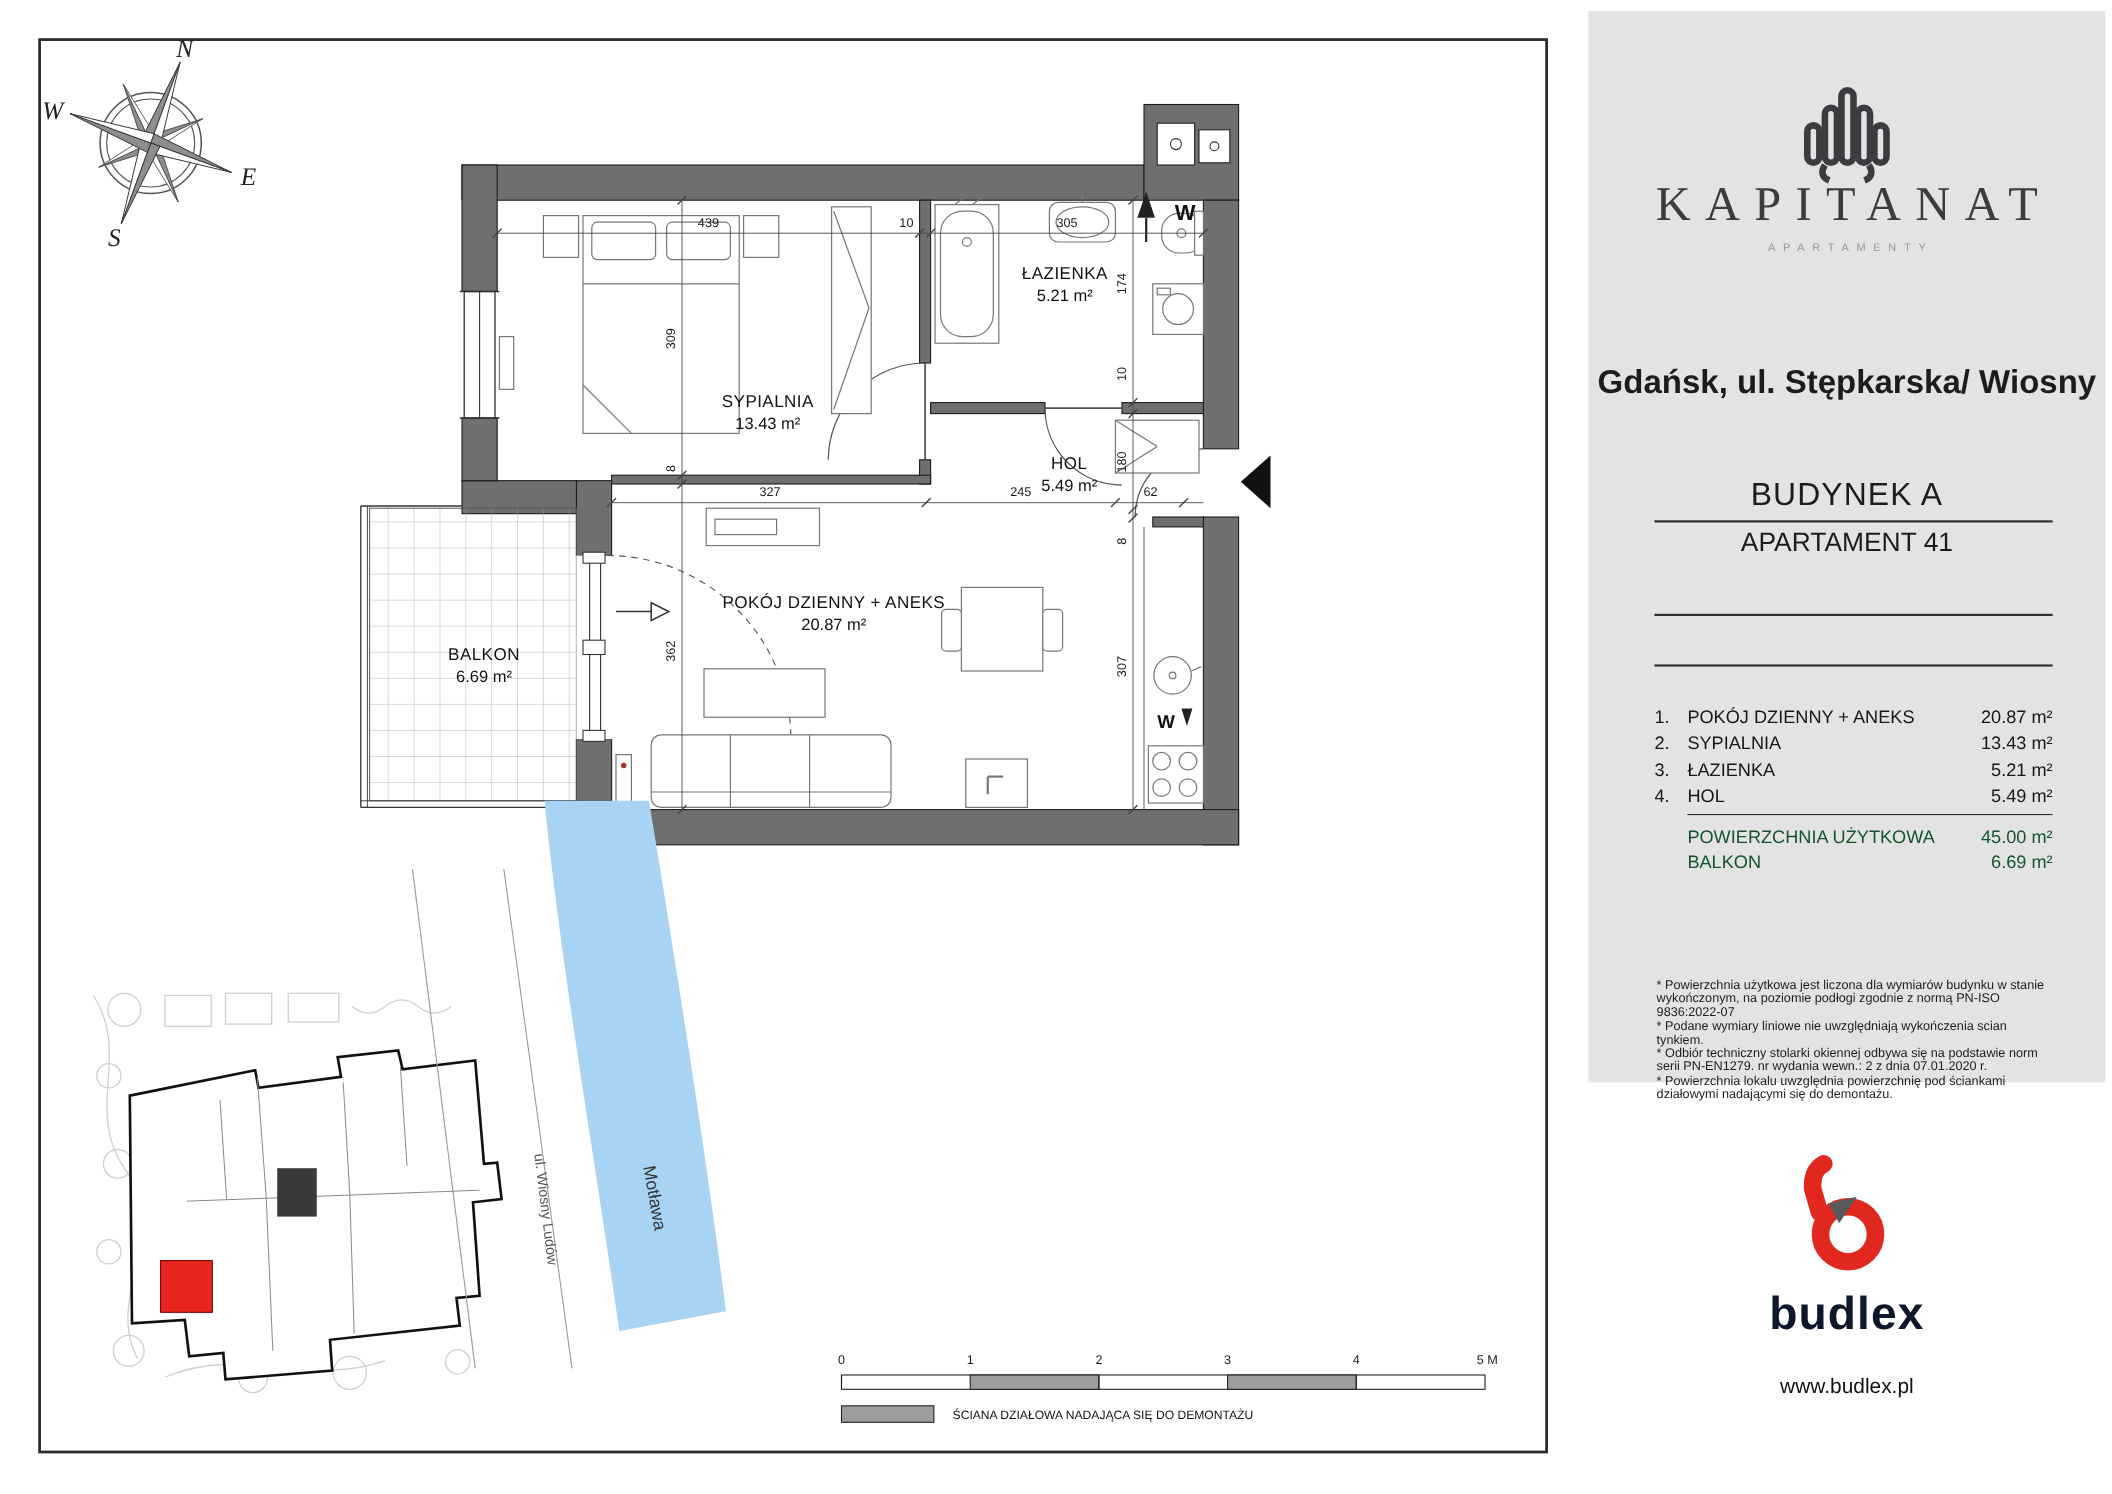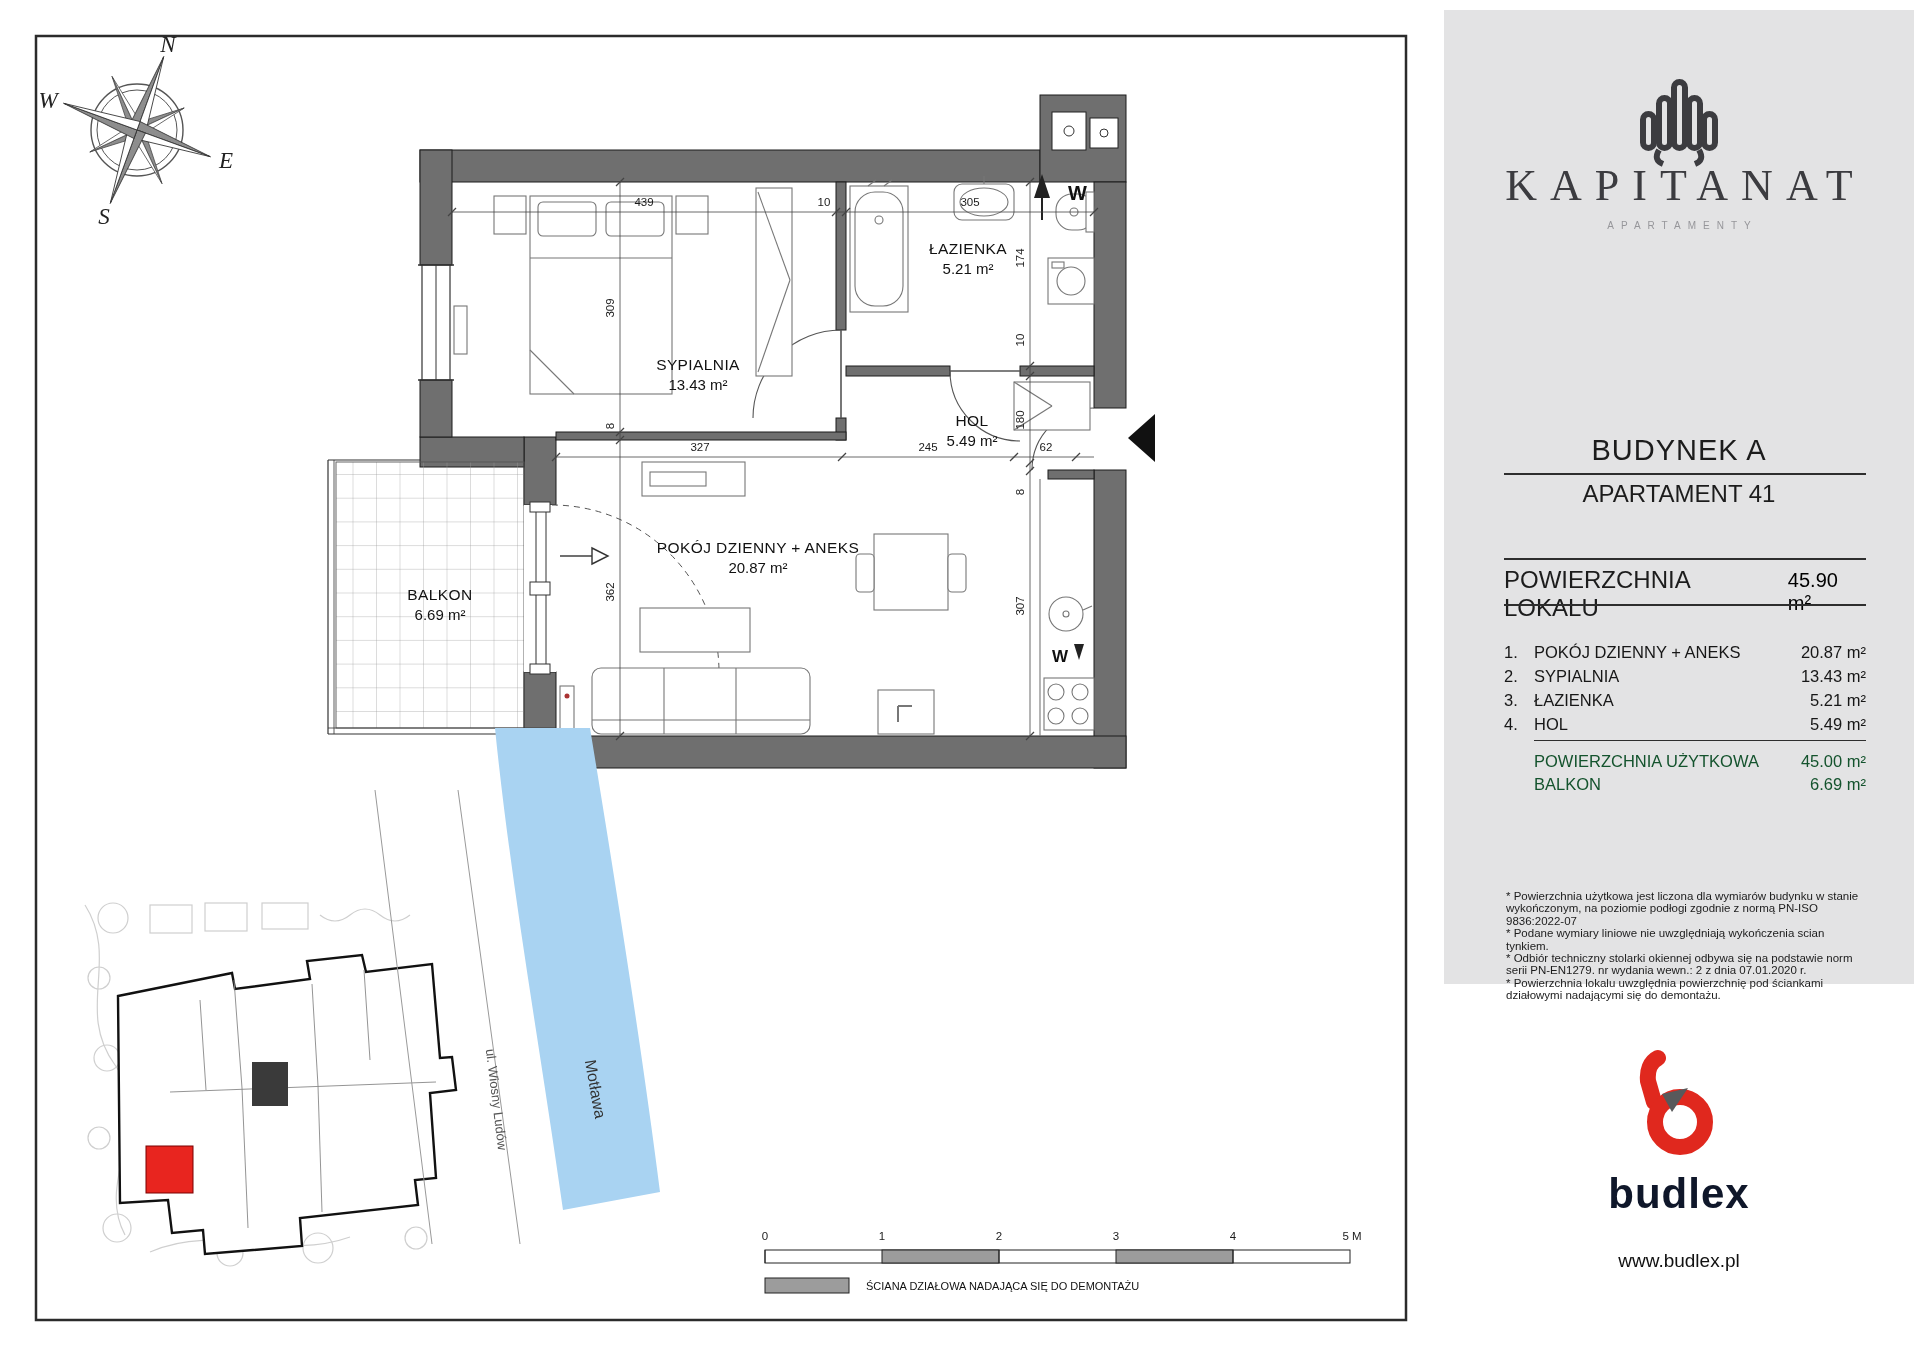--- a/index.html
+++ b/index.html
@@ -350,31 +350,28 @@
       <rect x="67" y="40" width="11" height="34" rx="5.5"></rect>
       <path d="M22,76 q-6,10 4,14"></path>
       <path d="M62,76 q6,10 -4,14"></path>
     </g>
   </svg>
 
   <div class="sb-abs brand">KAPITANAT</div>
   <div class="sb-abs brand-sub">APARTAMENTY</div>
 
   <div class="sb-abs addr">
+    <div>Gdańsk, ul. Stępkarska/ Wiosny</div>
   </div>
 
   <div class="sb-abs building">BUDYNEK A</div>
   <div class="rule" style="top:463px"></div>
   <div class="sb-abs apt">APARTAMENT 41</div>
 
   <div class="rule" style="top:548px"></div>
-  <div class="arearow">
-    <span class="lbl">POWIERZCHNIA LOKALU</span>
-    <span class="val">45.90 m²</span>
-  </div>
   <div class="rule" style="top:594px"></div>
 
   <div class="roomtable">
     <div class="rrow">
       <span class="no">1.</span>
       <span class="nm">POKÓJ DZIENNY + ANEKS</span>
       <span class="vl">20.87 m²</span>
     </div>
     <div class="rrow">
       <span class="no">2.</span>

